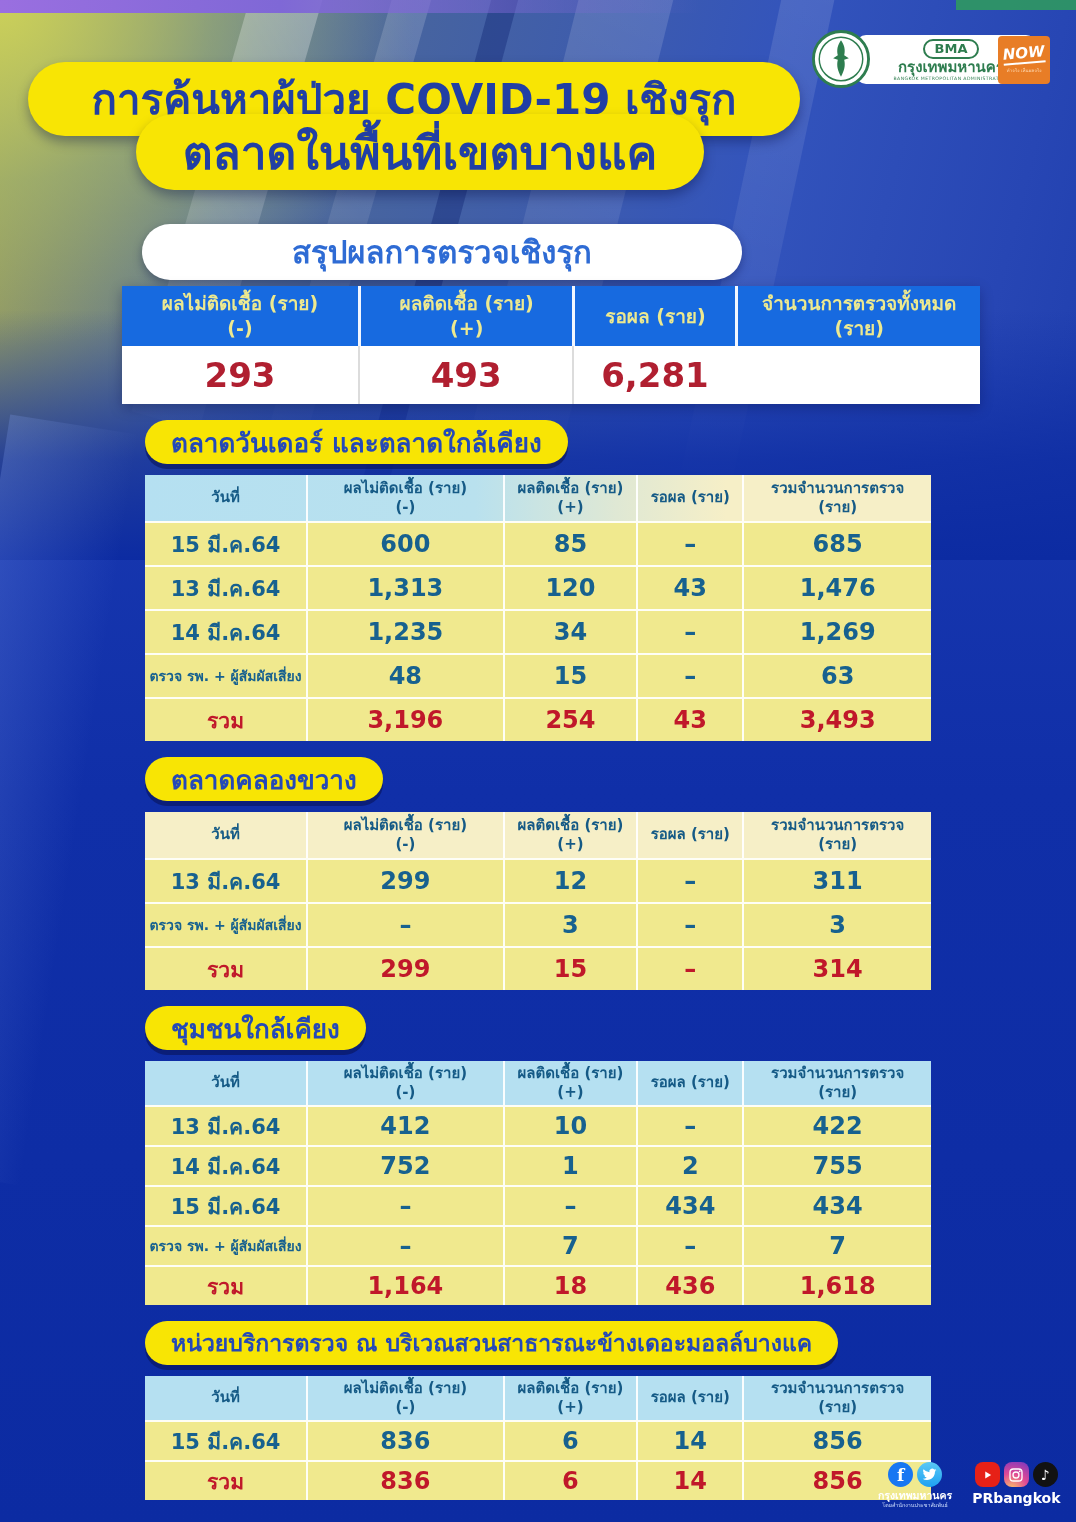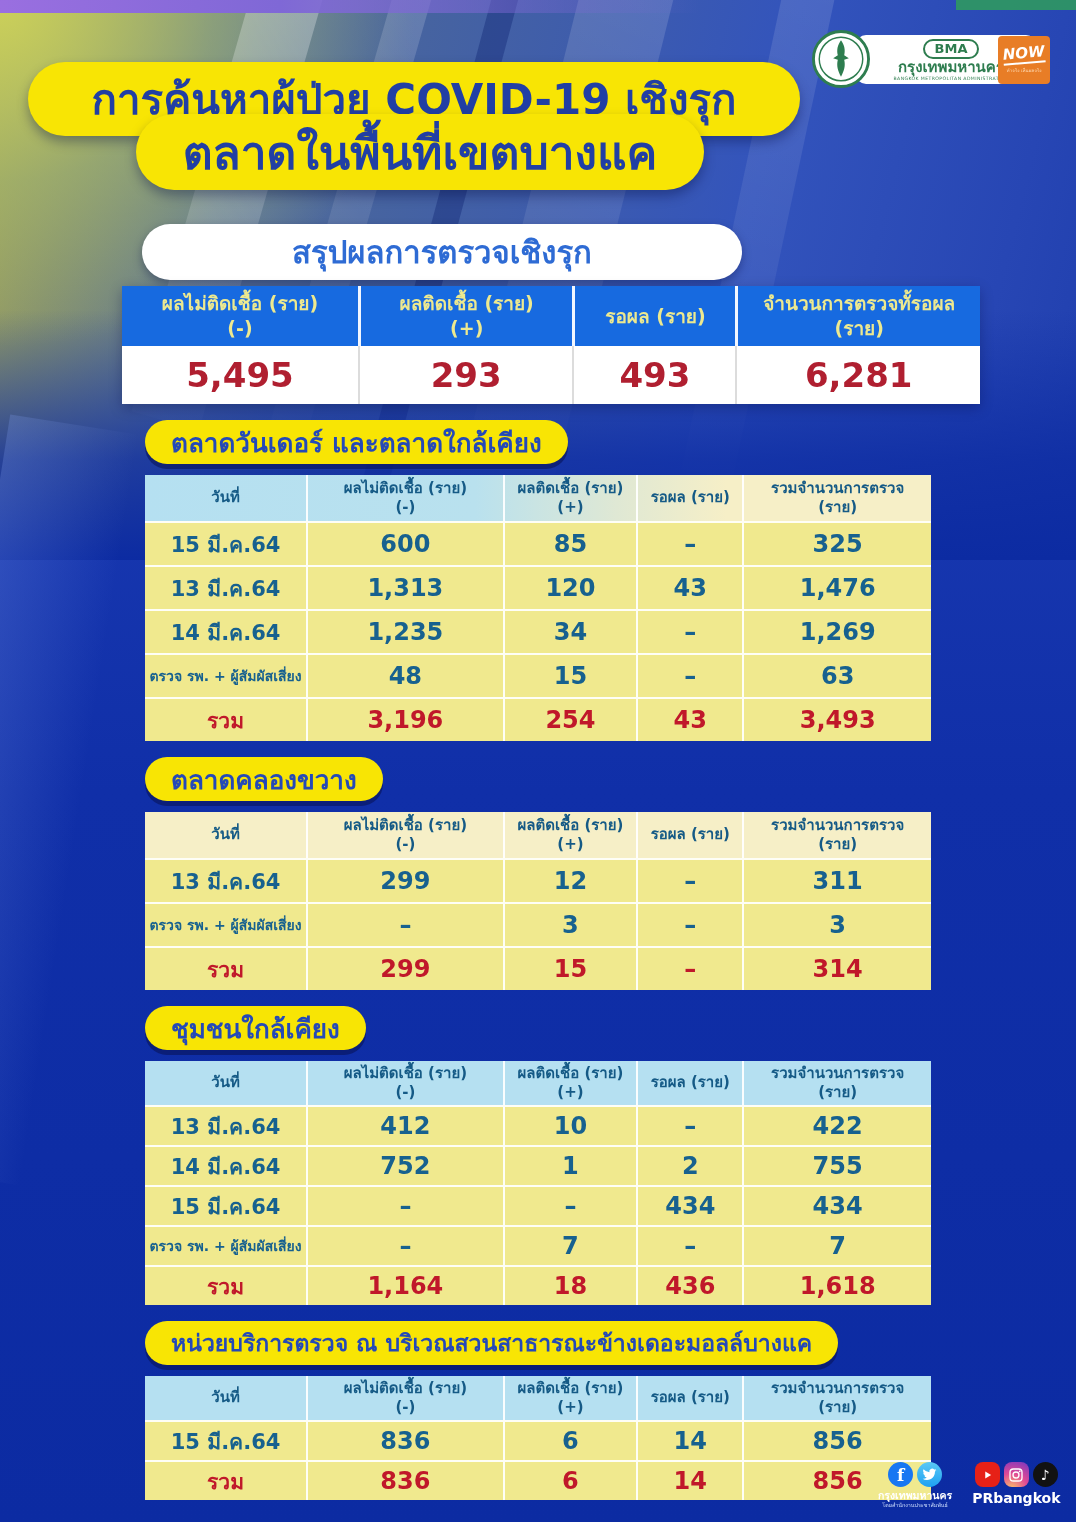--- a/index.html
+++ b/index.html
@@ -144,26 +144,25 @@
         <span class="hl2">(-)</span>
       </div>
       <div class="sum-cell">
         <span class="hl1">ผลติดเชื้อ (ราย)</span>
         <span class="hl2">(+)</span>
       </div>
       <div class="sum-cell">
         <span class="hl1">รอผล (ราย)</span>
       </div>
       <div class="sum-cell">
-        <span class="hl1">จำนวนการตรวจทั้รอผล</span>
+        <span class="hl1">จำนวนการตรวจทั้งหมด</span>
         <span class="hl2">(ราย)</span>
       </div>
     </div>
     <div class="sum-vals">
-      <div class="sum-val">5,495</div>
       <div class="sum-val">293</div>
       <div class="sum-val">493</div>
       <div class="sum-val">6,281</div>
     </div>
   </div>
 
   <div id="tables">
       <div class="section"><div class="sec-pill">
           <span>ตลาดวันเดอร์ และตลาดใกล้เคียง</span>
         </div><div class="tbl">
@@ -185,21 +184,21 @@
             <div class="tcell">
               <span class="hl1">รวมจำนวนการตรวจ</span>
               <span class="hl2">(ราย)</span>
             </div>
           </div>
           <div class="trow">
             <div class="tcell cell-date">15 มี.ค.64</div>
             <div class="tcell cell-num">600</div>
             <div class="tcell cell-num">85</div>
             <div class="tcell cell-num">–</div>
-            <div class="tcell cell-num">325</div>
+            <div class="tcell cell-num">685</div>
           </div>
           <div class="trow">
             <div class="tcell cell-date">13 มี.ค.64</div>
             <div class="tcell cell-num">1,313</div>
             <div class="tcell cell-num">120</div>
             <div class="tcell cell-num">43</div>
             <div class="tcell cell-num">1,476</div>
           </div>
           <div class="trow">
             <div class="tcell cell-date">14 มี.ค.64</div>

